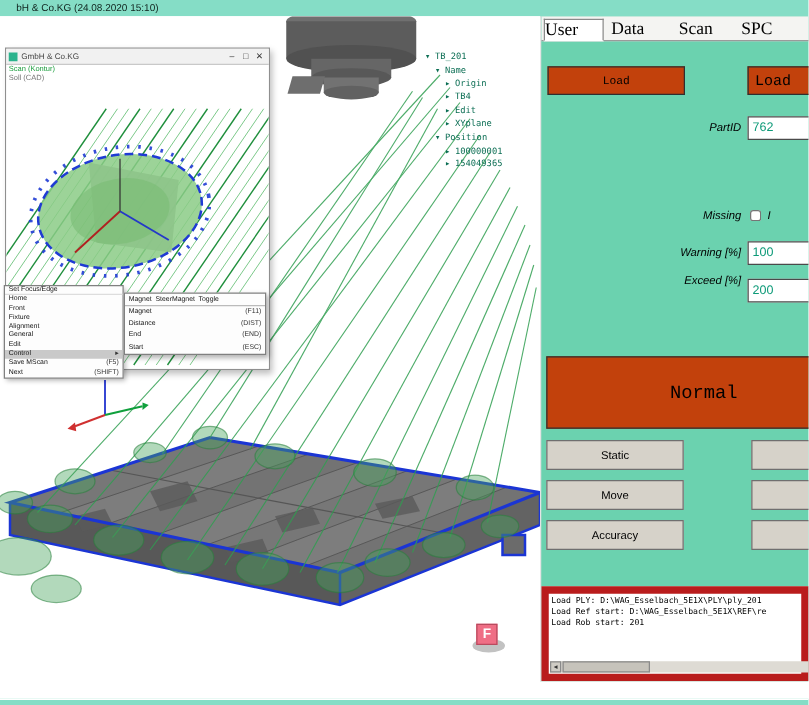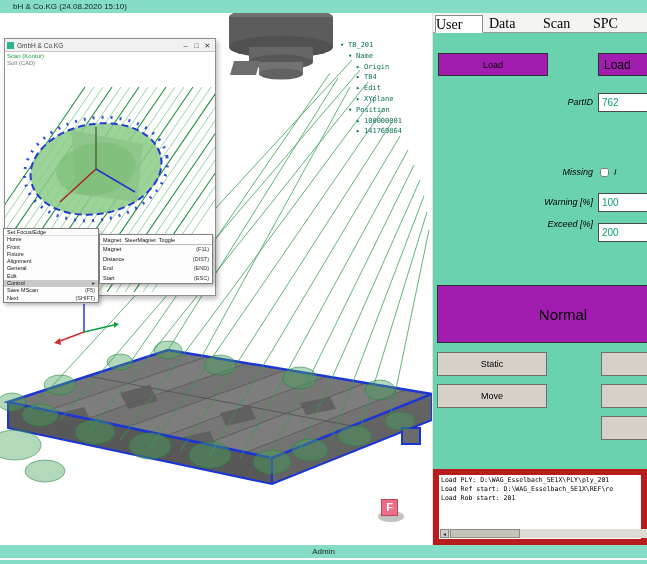--- a/index.html
+++ b/index.html
@@ -47,21 +47,21 @@
                 border:1px solid #b94a5e; color:#fff; font-weight:bold; font-size:11px; text-align:center; line-height:15px; }
 
   
   .rpanel { position:absolute; left:432px; top:13px; width:215px; height:532px; background:#6bd2af;
             border-left:1px solid #e4e4e4; overflow:hidden; }
   .tabstrip { position:absolute; left:0; top:0; width:215px; height:20px; background:#f4f4f2; border-bottom:1px solid #9a9a9a; }
   .tab { position:absolute; top:2px; height:18px; line-height:17px; font-size:14px; text-align:left; color:#000;font-family:Liberation Serif, serif; }
   .tab.sel { background:#fff; border:1px solid #8a8a8a; border-bottom:1px solid #fff; }
   .btn { position:absolute; border:1px solid #2f2f2f; font-size:9px; display:flex; align-items:center;
          justify-content:center; color:#000; }
-  .btn.teal { background:#a21caf; }
+  .btn.teal { background:#c2410c;font-family:Liberation Mono, monospace; }
   .btn.gray { background:#d6d2c9; border-color:#6f6f6f; }
   .lbl { position:absolute; font-size:9px; color:#000; text-align:right; white-space:nowrap;font-style:italic; }
   .field { position:absolute; background:#fff; border:1px solid #4a4a4a; color:#0d9a78; font-size:10px;
            padding:1px 3px; font-family:"Liberation Sans", sans-serif; }
   .chk { position:absolute; width:9px; height:9px; }
 
   .log { position:absolute; left:0; top:456px; width:214px; height:76px; background:#fff; border:6px solid #b91c1c; }
   .loglines { position:absolute; left:2px; top:1px; right:2px; font-family:"DejaVu Sans Mono", monospace;
               font-size:6.5px; line-height:9px; color:#000; white-space:nowrap; overflow:hidden; }
   .hscroll { position:absolute; left:1px; bottom:1px; height:9px; width:210px; background:#dedbd4; }
@@ -176,21 +176,21 @@
 
     <div class="tree">
       <div class="trow" style="padding-left:2px"><span class="tmark">▾</span><span>TB_201</span></div>
       <div class="trow" style="padding-left:10px"><span class="tmark">▾</span><span>Name</span></div>
       <div class="trow" style="padding-left:18px"><span class="tmark">▸</span><span>Origin</span></div>
       <div class="trow" style="padding-left:18px"><span class="tmark">▸</span><span>TB4</span></div>
       <div class="trow" style="padding-left:18px"><span class="tmark">▸</span><span>Edit</span></div>
       <div class="trow" style="padding-left:18px"><span class="tmark">▸</span><span>XYplane</span></div>
       <div class="trow" style="padding-left:10px"><span class="tmark">▾</span><span>Position</span></div>
       <div class="trow" style="padding-left:18px"><span class="tmark">▸</span><span>100000001</span></div>
-      <div class="trow" style="padding-left:18px"><span class="tmark">▸</span><span>141769864</span></div>
+      <div class="trow" style="padding-left:18px"><span class="tmark">▸</span><span>154049365</span></div>
     </div>
 
     <div class="inwin">
       <div class="inwin-title">
         <span class="inwin-ico"></span>
         <span class="inwin-text">GmbH &amp; Co.KG</span>
         <span class="wbtn">–</span>
         <span class="wbtn">□</span>
         <span class="wbtn">✕</span>
       </div>
@@ -332,35 +332,33 @@
     <div class="lbl" style="left:20px;top:184px;width:140px">Warning [%]</div>
     <input class="field" style="left: 165px; top: 180px; width: 90px; height: 19px;" value="100">
 
     <div class="lbl" style="left:20px;top:206px;width:140px">Exceed [%]</div>
     <input class="field" style="left: 165px; top: 210px; width: 90px; height: 19px;" value="200">
 
     <div class="btn teal" style="left:4px;top:272px;width:252px;height:58px;font-size:15px">Normal</div>
 
     <div class="btn gray" style="left:4px;top:371px;width:110px;height:24px">Move</div>
     <div class="btn gray" style="left:4px;top:339px;width:110px;height:24px">Static</div>
+    <div class="btn gray" style="left:4px;top:403px;width:110px;height:24px">Accuracy</div>
     <div class="btn gray" style="left:168px;top:339px;width:120px;height:24px"></div>
     <div class="btn gray" style="left:168px;top:371px;width:120px;height:24px"></div>
     <div class="btn gray" style="left:168px;top:403px;width:120px;height:24px"></div>
 
     <div class="log">
       <div class="loglines">
         <div>Load PLY: D:\WAG_Esselbach_5E1X\PLY\ply_201</div>
         <div>Load Ref start: D:\WAG_Esselbach_5E1X\REF\re</div>
         <div>Load Rob start: 201</div>
       </div>
       <div class="hscroll">
         <div class="harrow">◂</div>
         <div class="hthumb"></div>
       </div>
     </div>
   </div>
 
-  <div class="statusbar">
-    <span>Admin</span>
-  </div>
   <div class="bottomstrip"></div>
 
 </div>
 
 </body></html>

